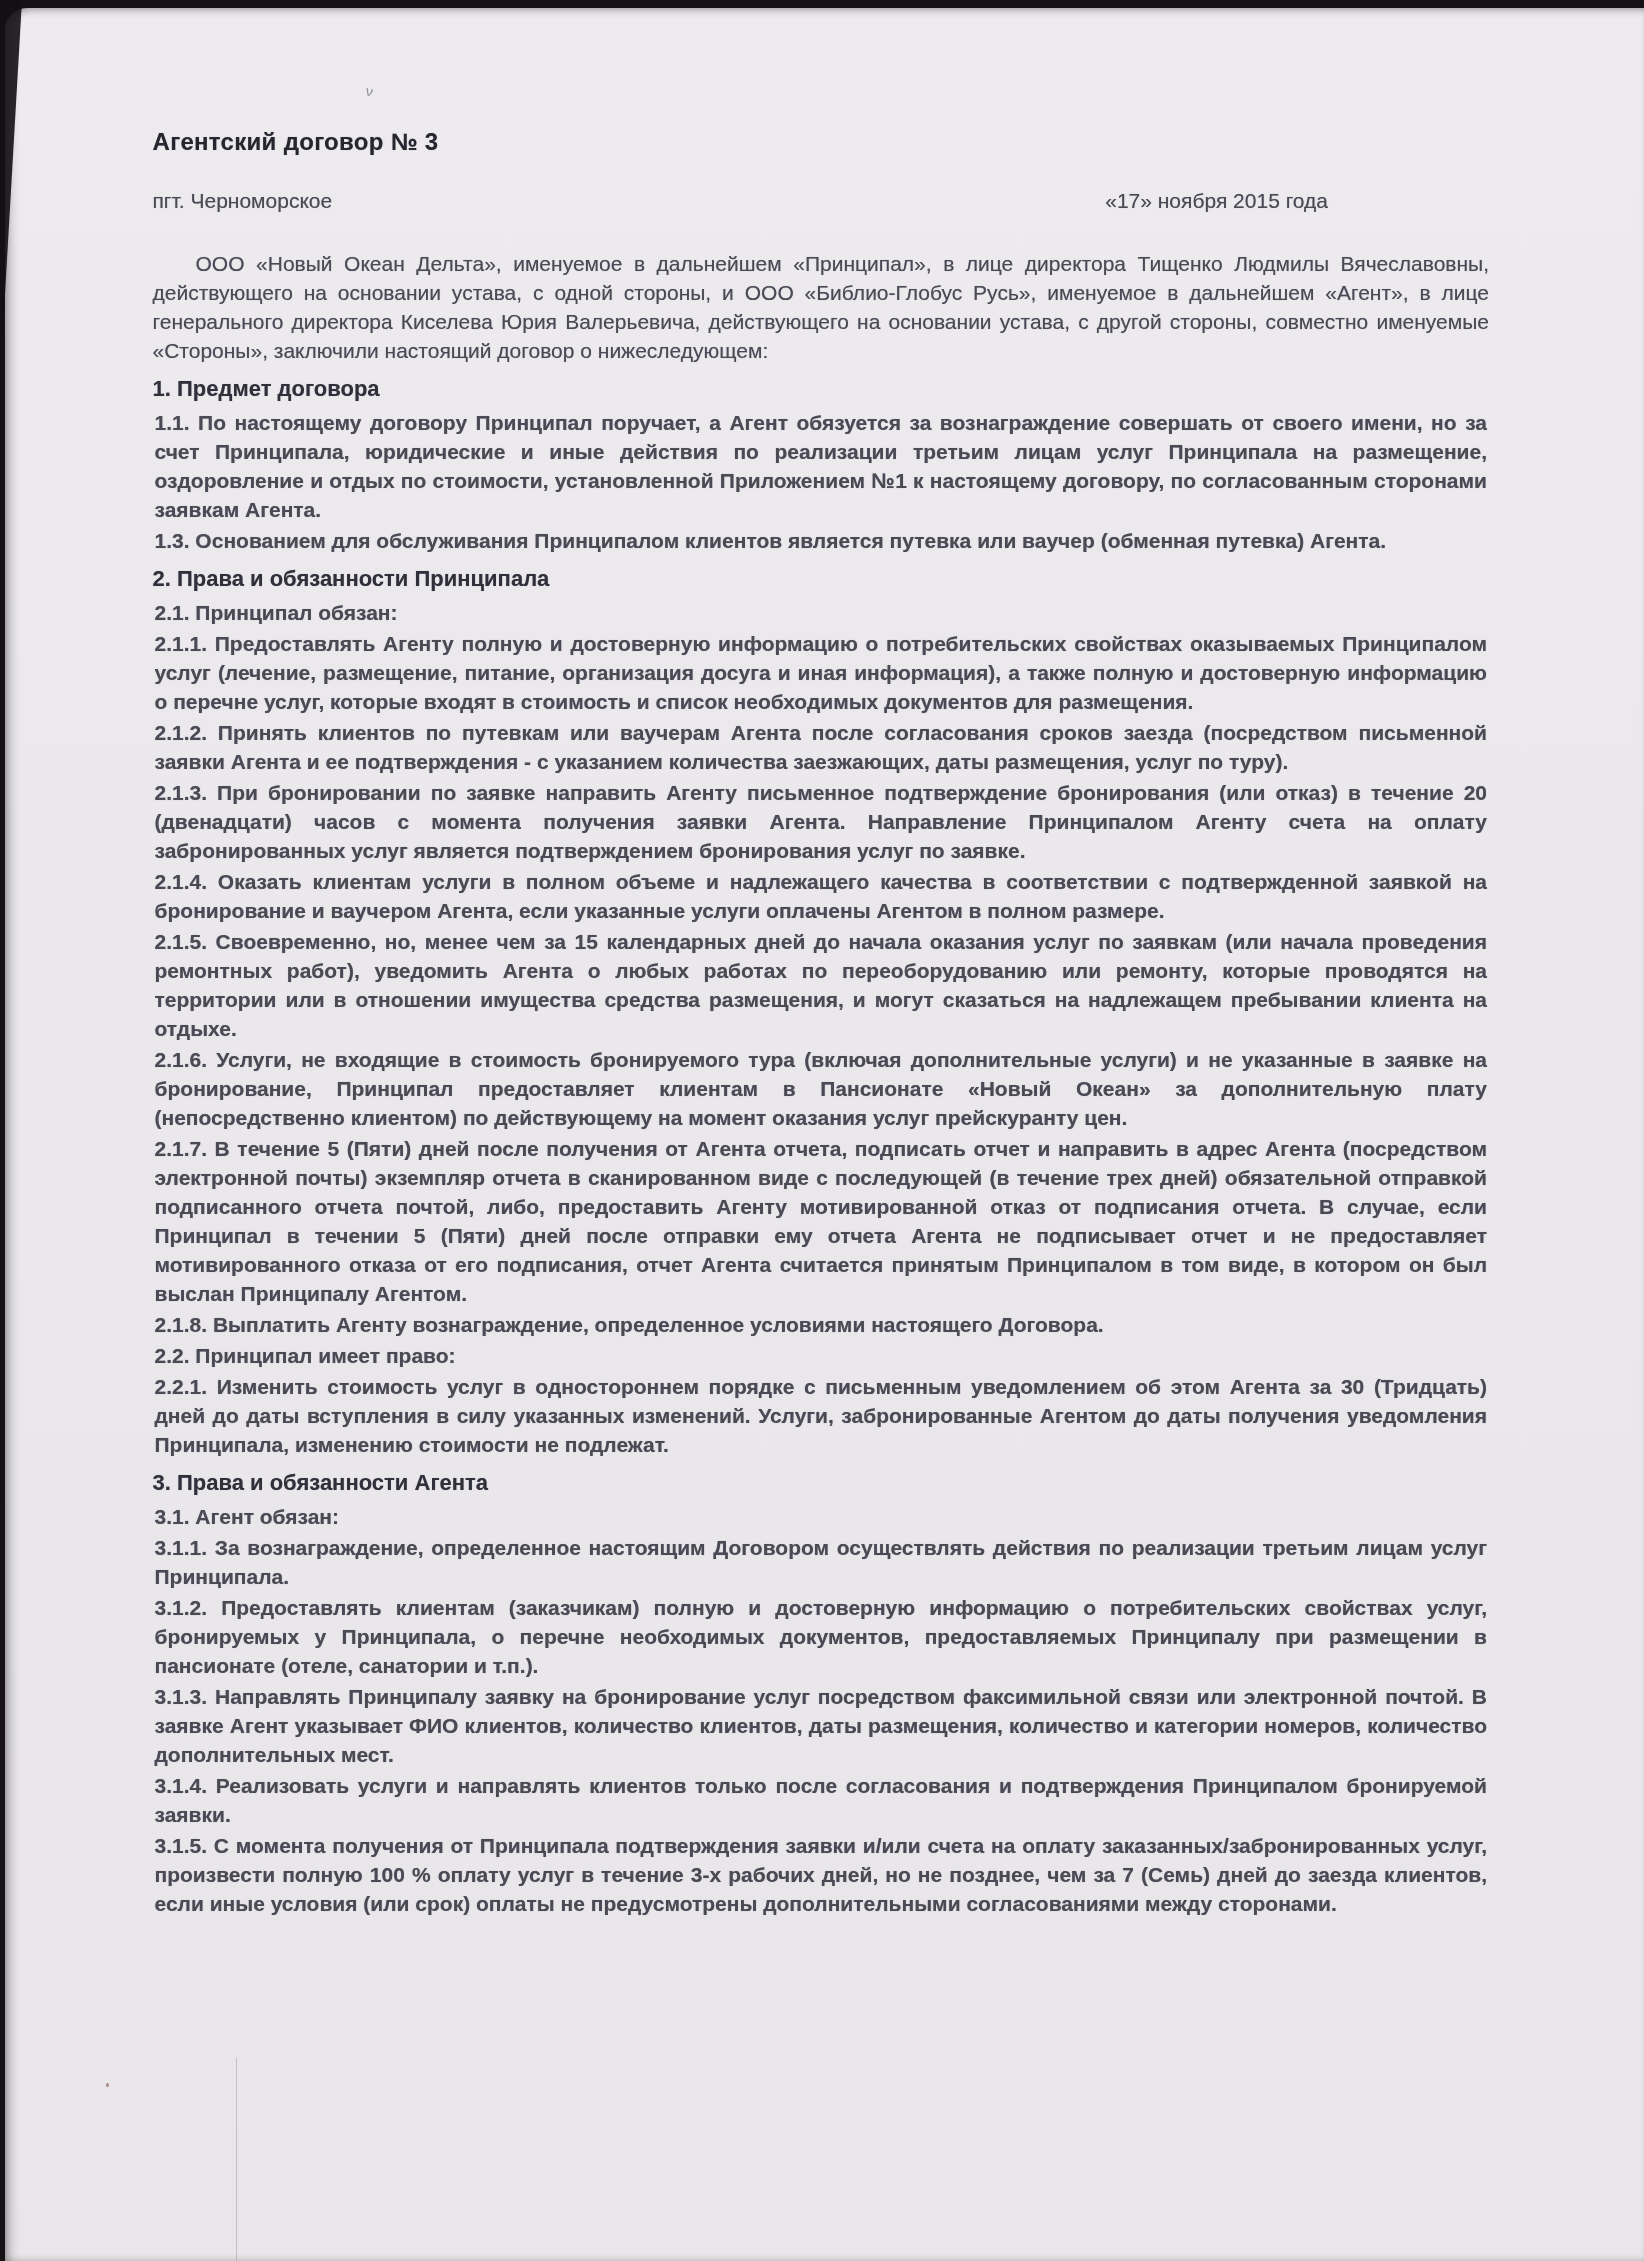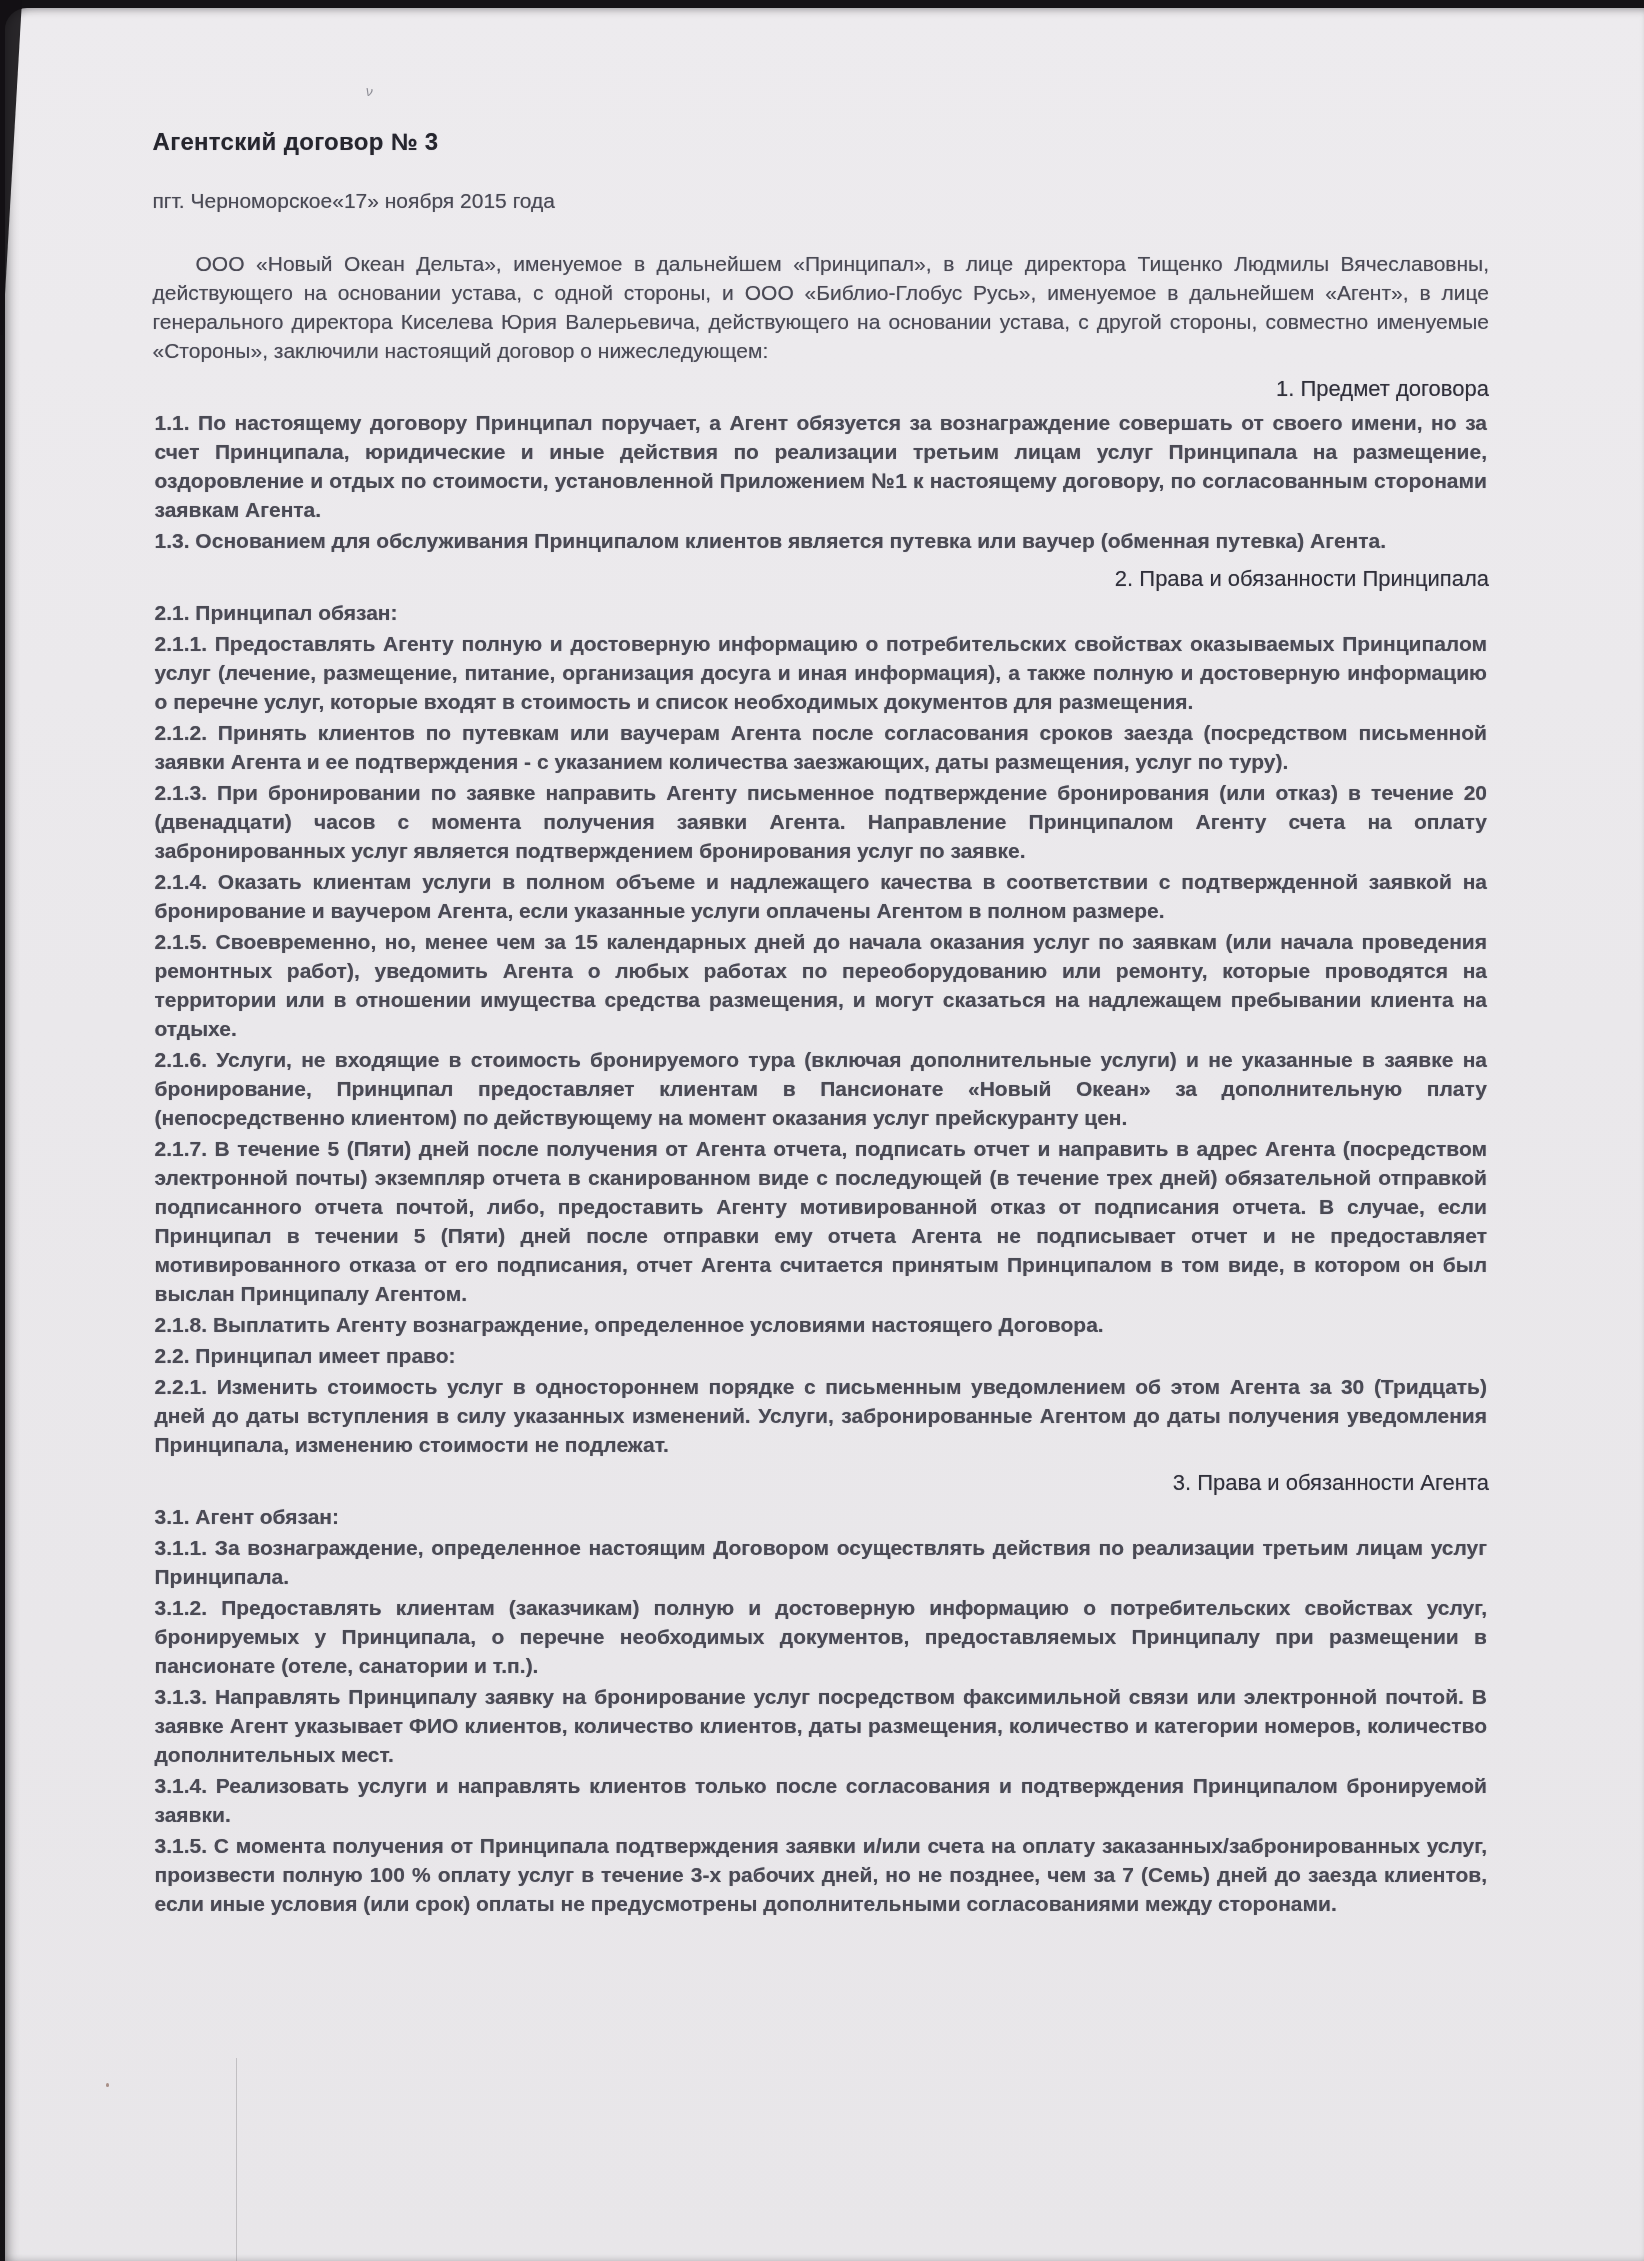--- a/index.html
+++ b/index.html
@@ -30,33 +30,33 @@
     font-size:21px;line-height:29px;
     text-shadow:0 0 0.8px rgba(70,70,95,.5);
   }
   .title{
     margin-top:119px;
     text-align:left;
     font-size:24px;font-weight:bold;
     color:#26262e;letter-spacing:0.3px;
   }
   .meta{
-    display:flex;
+    display:flex;justify-content:space-between;
     margin-top:30px;
     padding-right:161px;
   }
   .intro{
     margin:34px 0 0 0;
     text-indent:43px;
     text-align:justify;
   }
   .heading{
     margin:9px 0 3.9px 0;
-    text-align:right;
-    font-size:22px;font-weight:normal;line-height:30px;
+    text-align:left;
+    font-size:22px;font-weight:bold;line-height:30px;
     color:#30303a;
   }
   .clause{
     margin:2px;
     text-align:justify;
     font-weight:bold;
   }
   .artifact-tick{
     position:absolute;left:361px;top:75px;
     color:#8e8e96;font-size:14px;

